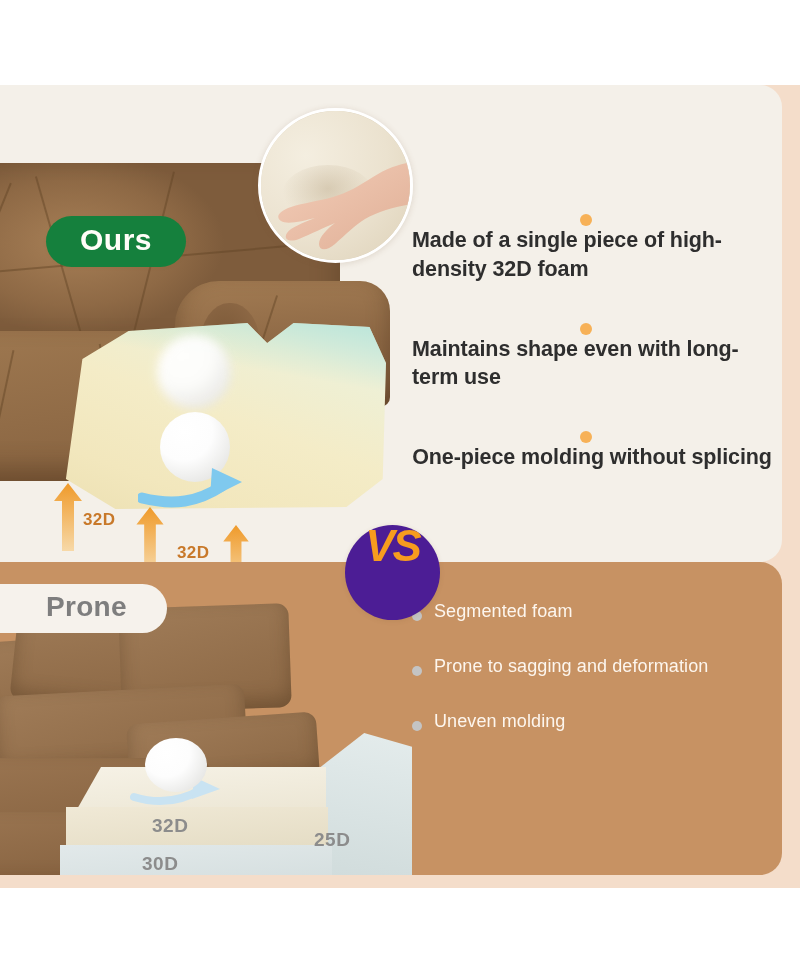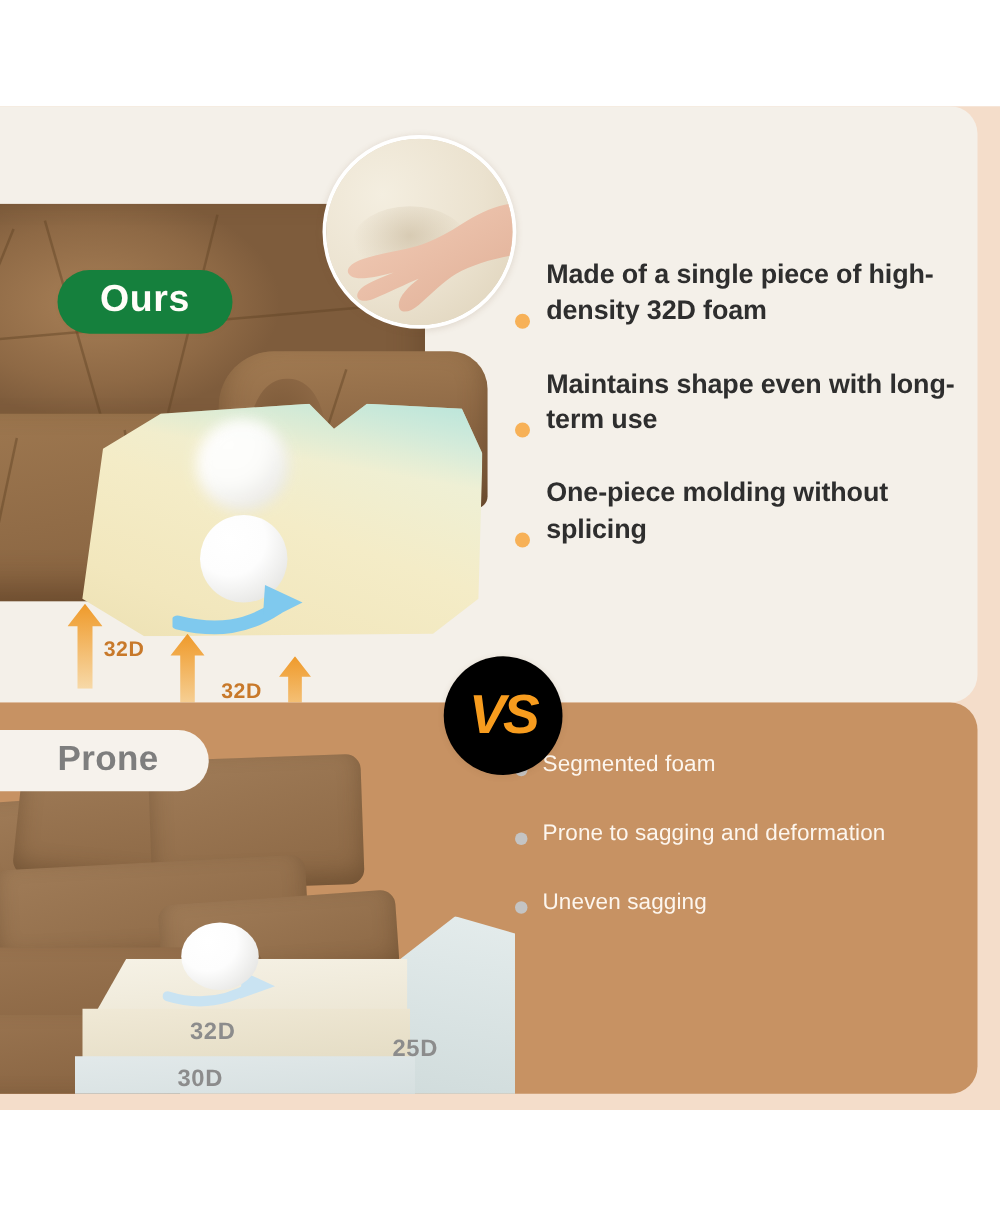--- a/index.html
+++ b/index.html
@@ -124,21 +124,21 @@
     border-radius:26px;
     color:#fffdf8;font-size:30px;font-weight:bold;
     letter-spacing:.5px;line-height:1;
     box-shadow:0 1px 3px rgba(150,100,40,.18);
   }
 
   
   .bullets-ours{
     position:absolute;left:412px;top:120px;width:360px;
   }
-  .b-row{display:flex;align-items:flex-end;margin-bottom:30px;}
+  .b-row{display:flex;align-items:center;margin-bottom:30px;flex-direction:column;}
   .b-dot{
     width:12px;height:12px;border-radius:50%;
     background:#f7b157;margin-top:9px;margin-right:13px;flex:0 0 auto;
   }
   .b-txt{
     color:#2e2e2e;font-size:21.5px;font-weight:bold;
     line-height:1.34;letter-spacing:-.1px;
   }
 
   
@@ -207,24 +207,24 @@
   .bo-dot{
     width:10px;height:10px;border-radius:50%;
     background:#c4c4c4;margin-top:11px;margin-right:12px;flex:0 0 auto;
   }
   .bo-txt{
     color:#fdf6ee;font-size:18px;line-height:1.28;letter-spacing:.1px;
   }
 
   
   .vs-badge{
-    position:absolute;left:355px;top:440px;
+    position:absolute;left:345px;top:440px;
     width:95px;height:95px;border-radius:50%;
-    background:#000000;
-    display:flex;align-items:center;justify-content:center;
+    background:#4c1d95;
+    display:flex;justify-content:center;
     z-index:40;
     box-shadow:0 1px 5px rgba(120,85,50,.14);
   }
   .vs-badge span{
     color:#f79c1e;font-size:44px;font-weight:bold;
     font-style:italic;letter-spacing:-2px;line-height:1;
     display:block;transform:translateY(-1px);
   }
 </style>
 </head>
@@ -349,21 +349,21 @@
       <div class="bo-row">
         <div class="bo-dot"></div>
         <div class="bo-txt">Segmented foam</div>
       </div>
       <div class="bo-row">
         <div class="bo-dot"></div>
         <div class="bo-txt">Prone to sagging and deformation</div>
       </div>
       <div class="bo-row">
         <div class="bo-dot"></div>
-        <div class="bo-txt">Uneven sagging</div>
+        <div class="bo-txt">Uneven molding</div>
       </div>
     </div>
   </div>
 
   <div class="vs-badge">
     <span>VS</span>
   </div>
 
 </div>
 

